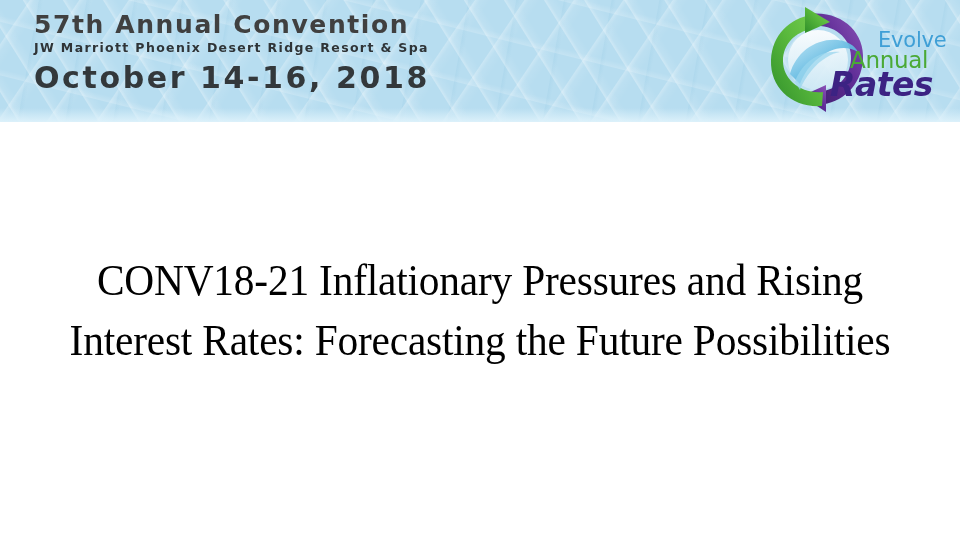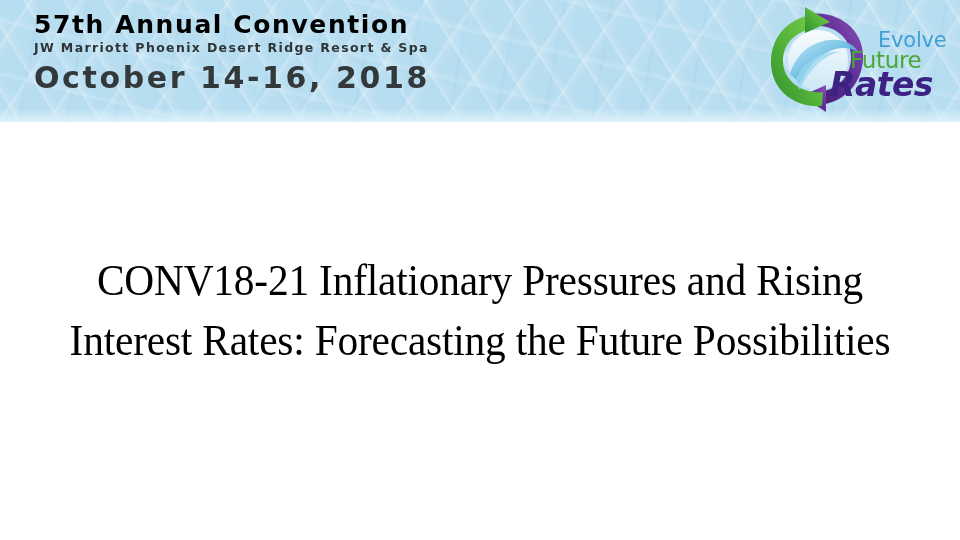--- a/index.html
+++ b/index.html
@@ -82,21 +82,21 @@
   #event-text {
     position: absolute;
     left: 34px;
     top: 10px;
     width: 470px;
   }
   #convention-title {
     font-family: "DejaVu Sans", sans-serif;
     font-size: 25px;
     font-weight: bold;
-    color: #000000;
+    color: #404040;
     letter-spacing: 1.6px;
     line-height: 29px;
     white-space: nowrap;
   }
   #venue-line {
     font-family: "DejaVu Sans", sans-serif;
     font-size: 12.5px;
     font-weight: bold;
     color: #2f3437;
     letter-spacing: 1.35px;
@@ -252,21 +252,21 @@
           <path d="M 33 80
                    C 40 60, 58 48, 78 50
                    C 70 51, 58 58, 50 68
                    C 44 75, 40 82, 38 88
                    Z" fill="#9ad6ee" opacity="0.75"></path>
         </svg>
       </div>
 
       <div id="logo-words">
         <span class="logo-word" id="logo-evolve">Evolve</span>
-        <span class="logo-word" id="logo-emerge">Future</span>
+        <span class="logo-word" id="logo-emerge">Annual</span>
         <span class="logo-word" id="logo-excel">Rates</span>
       </div>
     </div>
   </div>
 
   <h1 id="slide-title">CONV18-21 Inflationary Pressures and Rising Interest Rates: Forecasting the Future Possibilities</h1>
 
 </div>
 
 </body></html>

